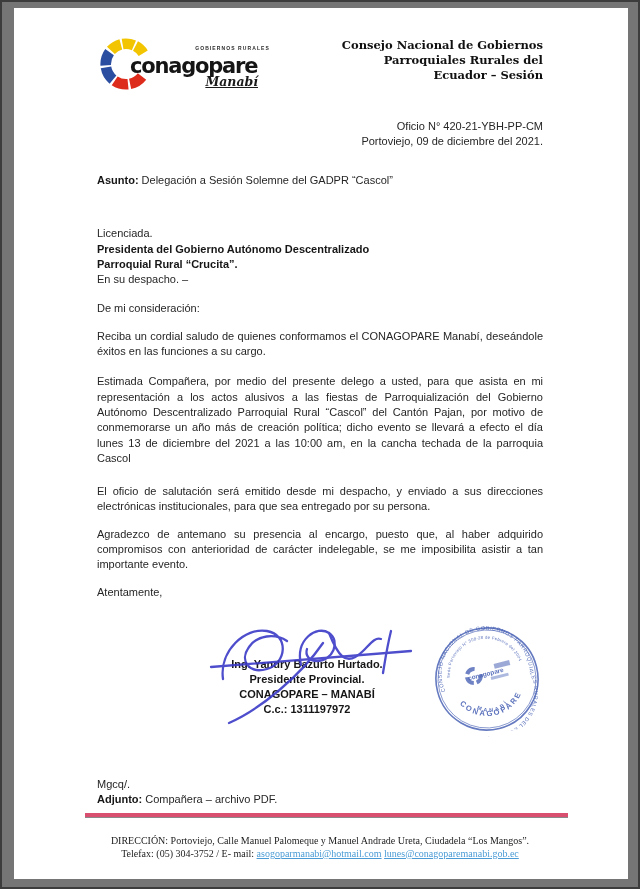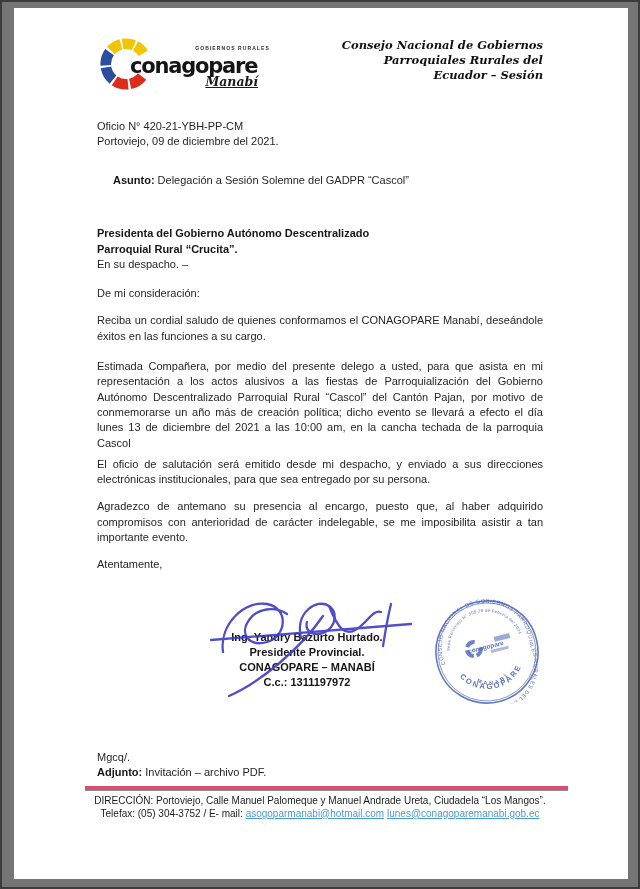--- a/index.html
+++ b/index.html
@@ -29,54 +29,54 @@
   .logo{position:relative;width:180px;height:68px;flex:0 0 auto;}
   .logo svg{position:absolute;left:0;top:2px;}
   .logo-text{position:absolute;left:33px;top:8px;width:142px;}
   .logo-tag{font-size:5px;letter-spacing:1.1px;color:#2b2b2b;text-align:right;font-weight:bold;padding-right:2px;}
   .logo-brand{font-size:21px;font-weight:bold;letter-spacing:-1.2px;color:#151515;line-height:20px;font-family:"DejaVu Sans",sans-serif;}
   .logo-region{font-family:"DejaVu Serif",serif;font-style:italic;font-weight:bold;font-size:12.5px;color:#1a1a1a;text-align:right;text-decoration:underline;margin-top:-2px;padding-right:14px;}
   .org-name{
     margin-left:auto;
     text-align:right;
     font-family:"DejaVu Serif",serif;
-    font-weight:bold;font-style:italic;
+    font-weight:bold;
     font-size:11.5px;line-height:15px;
     color:#111;
     padding-top:5px;
   }
-  .oficio-block{margin-top:16px;text-align:left;line-height:15px;}
+  .oficio-block{margin-top:16px;text-align:right;line-height:15px;}
   
-  .subject{margin:24px 0 0 16px;}
+  .subject{margin:24px 0 0 0;}
   .b{font-weight:bold;color:#161616;}
   .recipient{margin-top:38px;}
   .salutation{margin:14px 0 0 0;}
   .para{margin:12px 0 0 0;text-align:justify;}
   .para.p2{margin-top:15px;}
-  .para.p3{margin-top:6px;}
+  .para.p3{margin-top:18px;}
   .closing{margin:12px 0 17px 0;}
   
   .sig-row{position:relative;height:160px;margin-top:6px;}
   .sig-scrawl{position:absolute;left:108px;top:0px;z-index:2;}
   .sig-block{
     position:absolute;left:85px;top:40px;width:250px;
     text-align:center;line-height:15px;z-index:1;
   }
   .stamp{position:absolute;right:0px;top:6px;transform:rotate(-14deg);}
   
   .footer-notes{line-height:15.5px;}
   .pink-line{
     margin-top:5px;margin-left:-12px;
     width:483px;height:4px;
     border-bottom:1px solid #8a8a8a;
   }
   .address{
-    margin-top:3px;
+    margin-top:16px;
     text-align:center;
-    font-family:Liberation Sans, sans-serif;
+    font-family:Liberation Serif, serif;
     font-size:10px;line-height:13px;
     color:#1c1c1c;
     margin-left:-20px;margin-right:-20px;
   }
   .mail{text-decoration:underline;cursor:pointer;}
 </style>
 </head>
 <body>
 
 <div class="page">
@@ -108,20 +108,21 @@
     </div>
 
     <div class="oficio-block">
       <div>Oficio N° 420-21-YBH-PP-CM</div>
       <div>Portoviejo, 09 de diciembre del 2021.</div>
     </div>
 
     <p class="subject"><span class="b">Asunto:</span> <span>Delegación a Sesión Solemne del GADPR “Cascol”</span></p>
 
     <div class="recipient">
+      <div>Licenciada.</div>
       <div class="b">Presidenta del Gobierno Autónomo Descentralizado</div>
       <div class="b">Parroquial Rural “Crucita”.</div>
       <div>En su despacho. –</div>
     </div>
 
     <p class="salutation">De mi consideración:</p>
 
     <p class="para">Reciba un cordial saludo de quienes conformamos el CONAGOPARE Manabí, deseándole éxitos en las funciones a su cargo.</p>
     <p class="para p2">Estimada Compañera, por medio del presente delego a usted, para que asista en mi representación a los actos alusivos a las fiestas de Parroquialización del Gobierno Autónomo Descentralizado Parroquial Rural “Cascol” del Cantón Pajan, por motivo de conmemorarse un año más de creación política; dicho evento se llevará a efecto el día lunes 13 de diciembre del 2021 a las 10:00 am, en la cancha techada de la parroquia Cascol</p>
     <p class="para p3">El oficio de salutación será emitido desde mi despacho, y enviado a sus direcciones electrónicas institucionales, para que sea entregado por su persona.</p>
@@ -167,21 +168,21 @@
           <circle cx="44" cy="50" r="7" fill="none" stroke="#4a63b5" stroke-width="4" pathLength="360" stroke-dasharray="80 25 80 25 80 70" opacity="0.8"></circle>
           <text x="38" y="53" font-size="6.4" font-weight="bold" fill="#4a63b5" opacity="0.9" font-family="Liberation Sans, sans-serif">conagopare</text>
           <rect x="66" y="43" width="16" height="5" fill="#4a63b5" opacity="0.55"></rect>
           <rect x="60" y="55" width="18" height="3" fill="#4a63b5" opacity="0.45"></rect>
         </g>
       </svg>
     </div>
 
     <div class="footer-notes">
       <div>Mgcq/.</div>
-      <div><span class="b">Adjunto:</span> <span>Invitación – archivo PDF.</span></div>
+      <div><span class="b">Adjunto:</span> <span>Compañera – archivo PDF.</span></div>
     </div>
 
     <div class="pink-line" style="background:#d94f70;"></div>
 
     <div class="address">
       <div>DIRECCIÓN: Portoviejo, Calle Manuel Palomeque y Manuel Andrade Ureta, Ciudadela “Los Mangos”.</div>
       <div>
         <span>Telefax: (05) 304-3752 /  E- mail:</span>
         <a class="mail" style="color:#4a9bd5;">asogoparmanabi@hotmail.com</a>
         <a class="mail" style="color:#4a9bd5;">lunes@conagoparemanabi.gob.ec</a>

